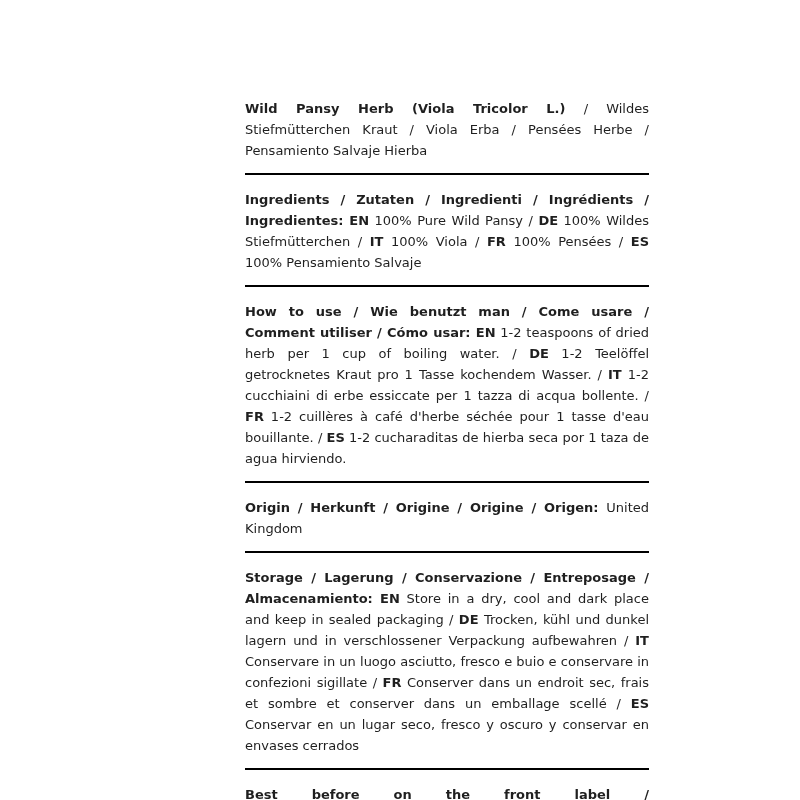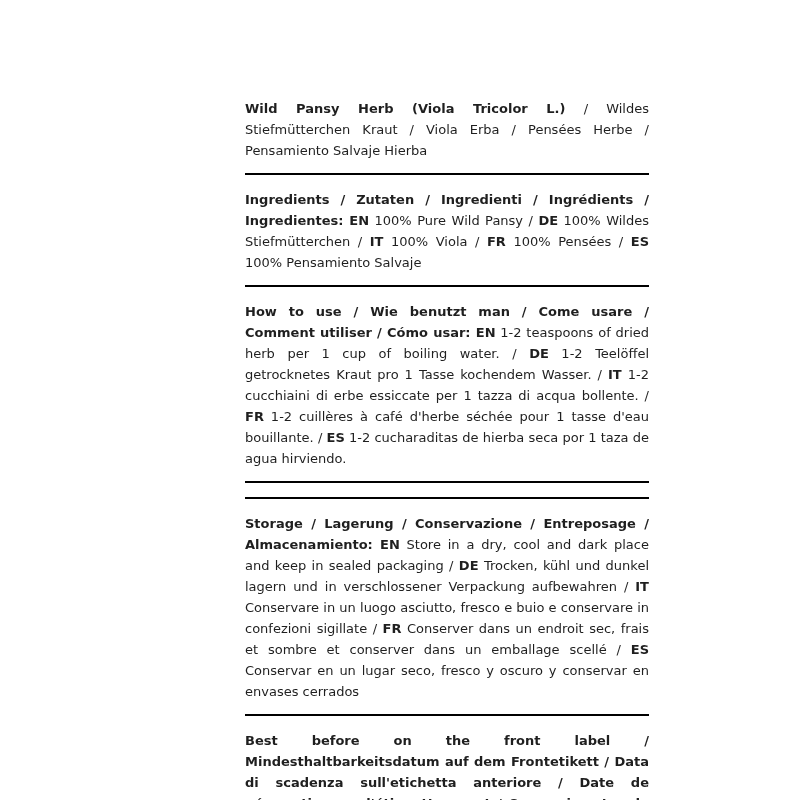--- a/index.html
+++ b/index.html
@@ -49,20 +49,21 @@
     <div class="divider"></div>
 
     <div class="label-section"><span style="font-weight: bold;">Ingredients / Zutaten / Ingredienti / Ingrédients / Ingredientes: </span><span style="font-weight: bold;">EN</span><span> 100% Pure Wild Pansy / </span><span style="font-weight: bold;">DE</span><span> 100% Wildes Stiefmütterchen / </span><span style="font-weight: bold;">IT</span><span> 100% Viola / </span><span style="font-weight: bold;">FR</span><span> 100% Pensées / </span><span style="font-weight: bold;">ES</span><span> 100% Pensamiento Salvaje</span></div>
 
     <div class="divider"></div>
 
     <div class="label-section"><span style="font-weight: bold;">How to use / Wie benutzt man / Come usare / Comment utiliser / Cómo usar: </span><span style="font-weight: bold;">EN</span><span> 1-2 teaspoons of dried herb per 1 cup of boiling water. / </span><span style="font-weight: bold;">DE</span><span> 1-2 Teelöffel getrocknetes Kraut pro 1 Tasse kochendem Wasser. / </span><span style="font-weight: bold;">IT</span><span> 1-2 cucchiaini di erbe essiccate per 1 tazza di acqua bollente. / </span><span style="font-weight: bold;">FR</span><span> 1-2 cuillères à café d'herbe séchée pour 1 tasse d'eau bouillante. / </span><span style="font-weight: bold;">ES</span><span> 1-2 cucharaditas de hierba seca por 1 taza de agua hirviendo.</span></div>
 
     <div class="divider"></div>
 
+    <div class="label-section"><span style="font-weight: bold;">Origin / Herkunft / Origine / Origine / Origen: </span><span>United Kingdom</span></div>
 
     <div class="divider"></div>
 
     <div class="label-section"><span style="font-weight: bold;">Storage / Lagerung / Conservazione / Entreposage / Almacenamiento: </span><span style="font-weight: bold;">EN</span><span> Store in a dry, cool and dark place and keep in sealed packaging / </span><span style="font-weight: bold;">DE</span><span> Trocken, kühl und dunkel lagern und in verschlossener Verpackung aufbewahren / </span><span style="font-weight: bold;">IT</span><span> Conservare in un luogo asciutto, fresco e buio e conservare in confezioni sigillate / </span><span style="font-weight: bold;">FR</span><span> Conserver dans un endroit sec, frais et sombre et conserver dans un emballage scellé / </span><span style="font-weight: bold;">ES</span><span> Conservar en un lugar seco, fresco y oscuro y conservar en envases cerrados</span></div>
 
     <div class="divider"></div>
 
     <div class="label-section"><span style="font-weight: bold;">Best before on the front label / Mindesthaltbarkeitsdatum auf dem Frontetikett / Data di scadenza sull'etichetta anteriore / Date de péremption sur l'étiquette avant / Consumir antes de la fecha en la etiqueta frontal</span></div>
 
   </div>

